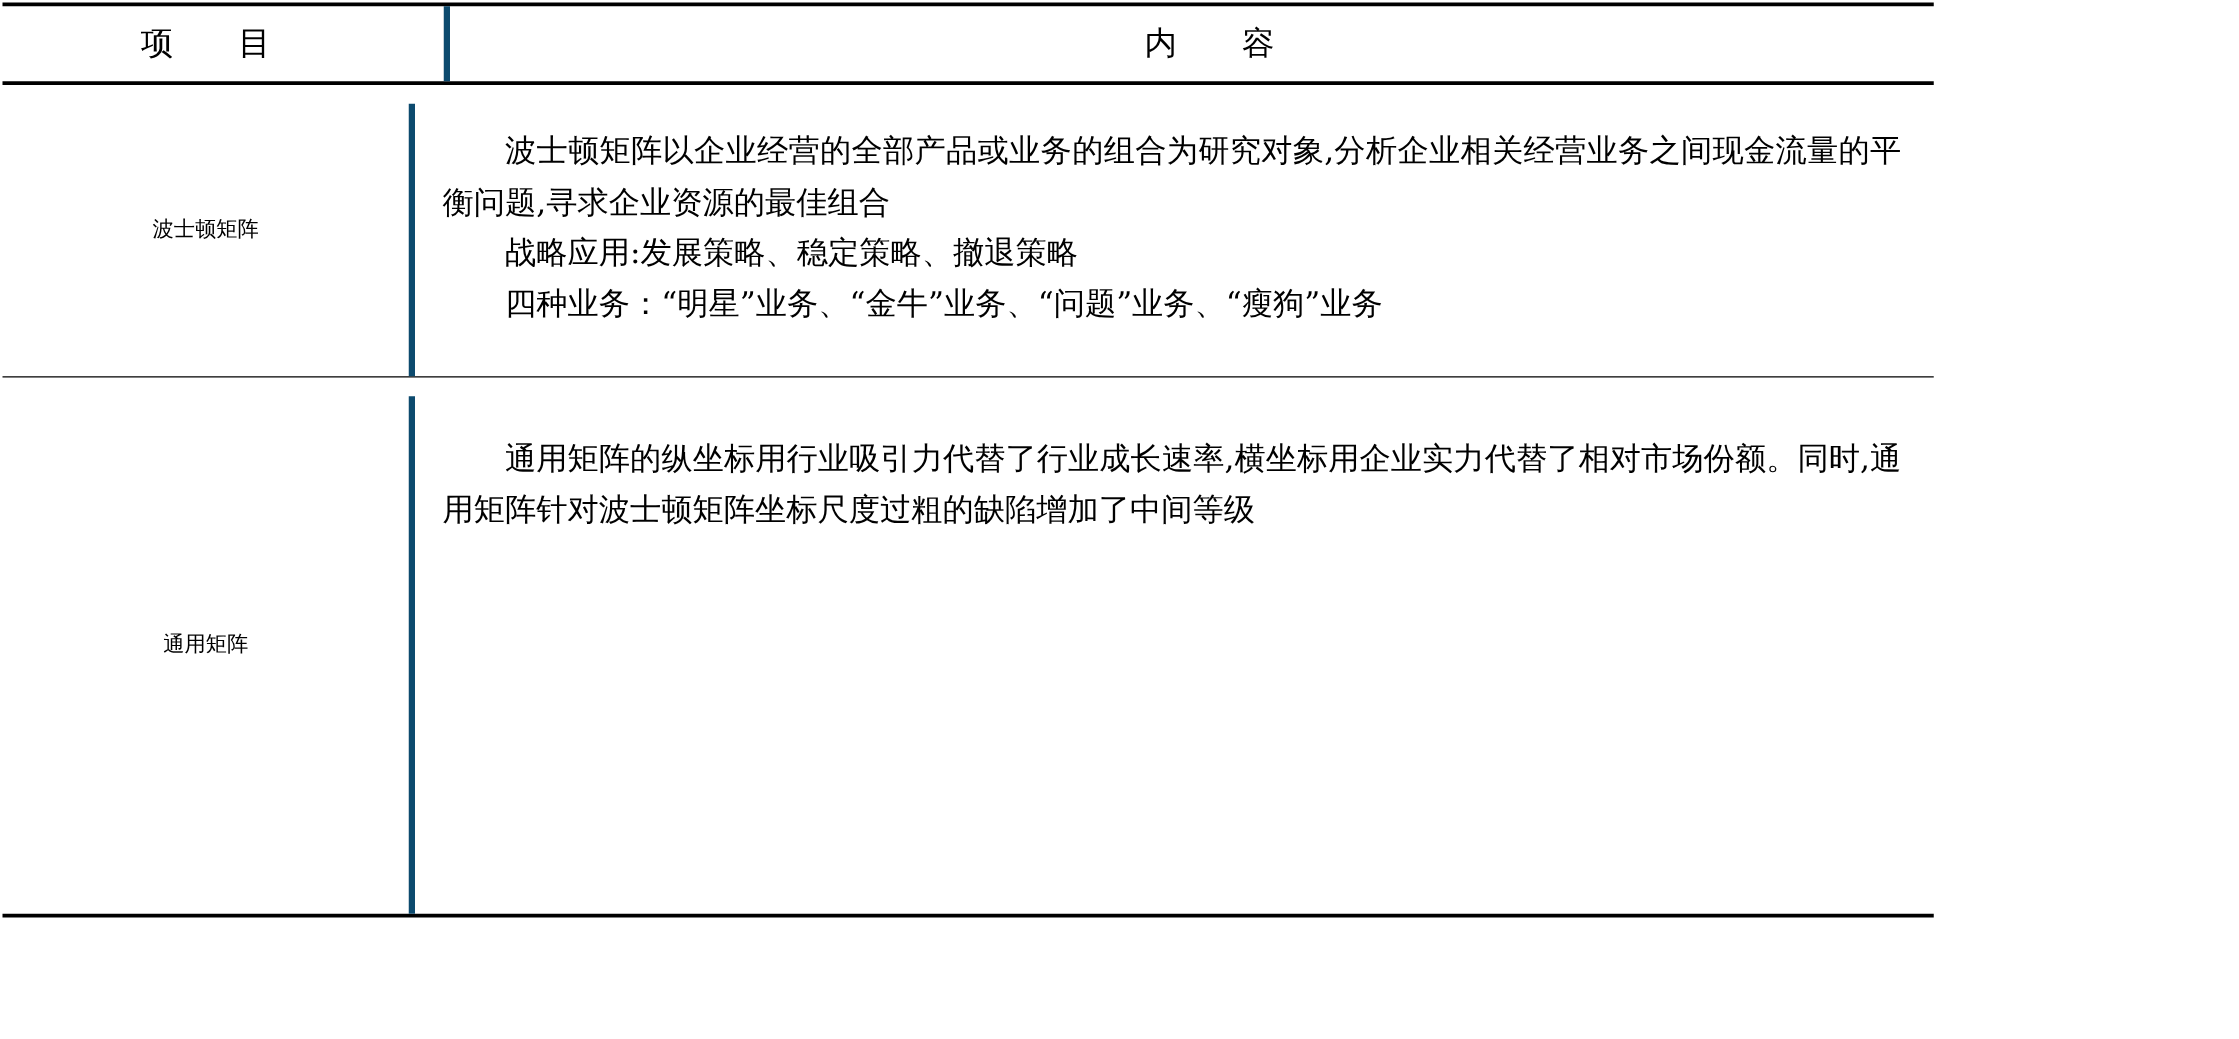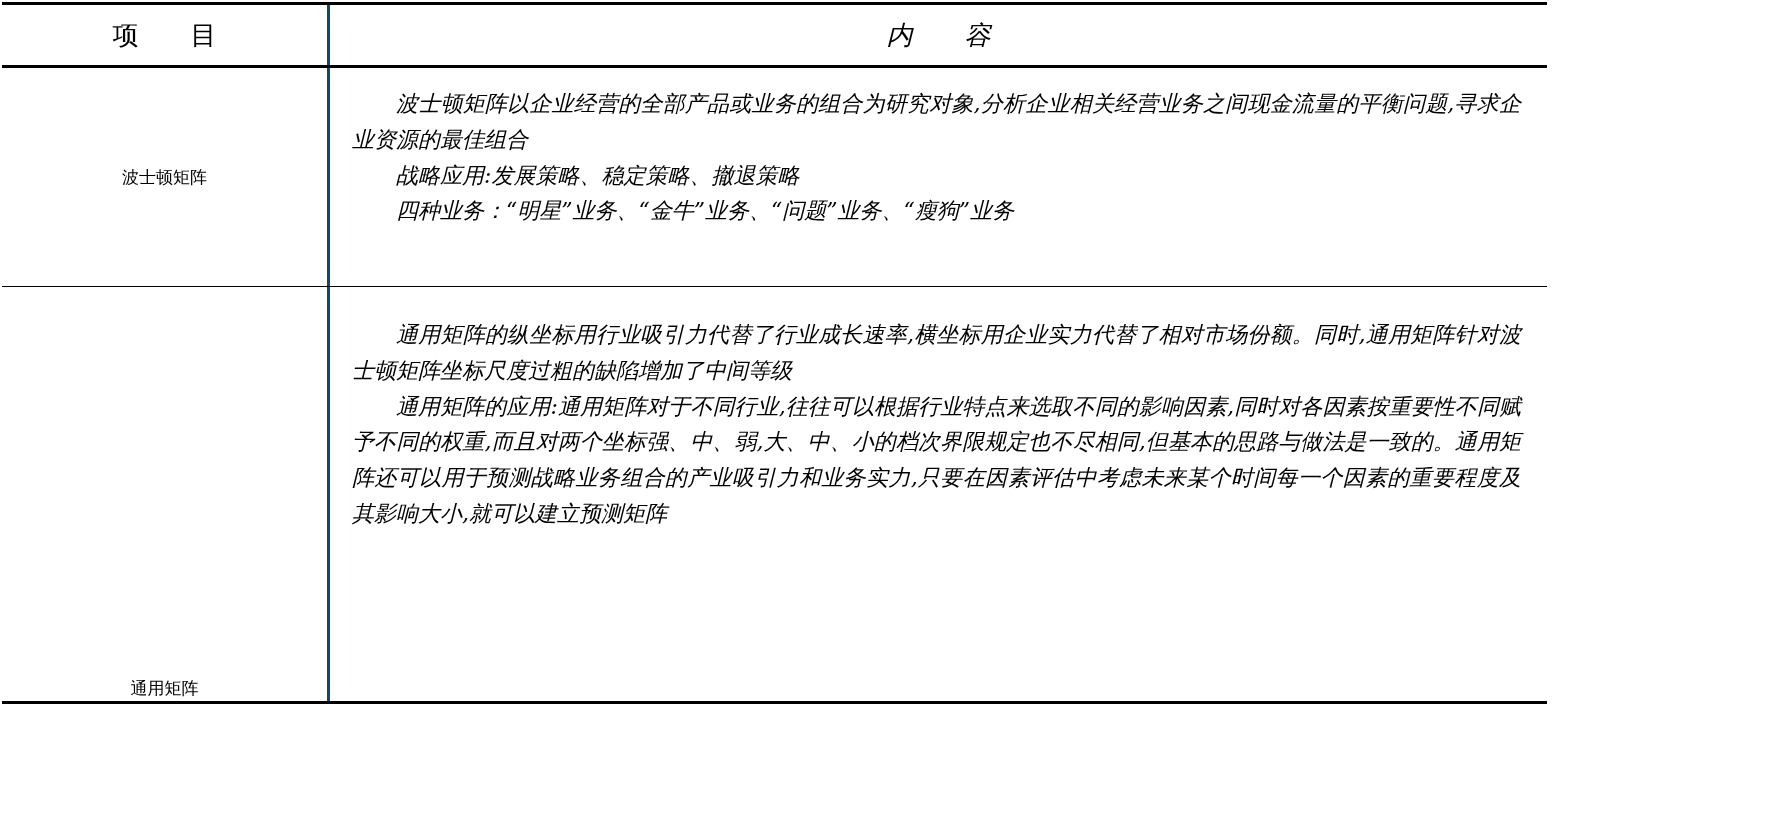--- a/index.html
+++ b/index.html
@@ -36,32 +36,32 @@
   .rule-thin {
     width: 1545px;
     height: 1px;
     background: #000;
     margin: 0 0 0 2px;
   }
   .head-row {
     display: flex;
     width: 1545px;
     margin-left: 2px;
+    gap: 28px;
   }
   .col-left {
     width: 325px;
     box-sizing: border-box;
     flex: 0 0 325px;
   }
   .col-right {
     width: 1220px;
     box-sizing: border-box;
     flex: 0 0 1220px;
-    border-left: 3px solid #0c4a6e;
-    font-style: italic;
+    border-left: 5px solid #0c4a6e;
   }
   .head-cell {
     text-align: center;
     font-size: 26px;
     letter-spacing: 0;
     padding: 12px 0 12px 0;
     line-height: 1.4;
   }
   .body-row {
     display: flex;
@@ -71,24 +71,25 @@
   .label-cell {
     display: flex;
     align-items: center;
     justify-content: center;
     font-size: 17px;
     line-height: 1.5;
   }
   .content-cell {
     padding: 14px 26px 14px 22px;
     box-sizing: border-box;
-    font-size: 22px;
+    font-size: 25px;
     line-height: 1.62;
     text-align: justify;
     text-justify: inter-ideograph;
+    margin-top: 15px;
   }
   .para {
     text-indent: 2em;
     margin: 0;
   }
   .para + .para {
     margin-top: 0;
   }
   .row1 .content-cell {
     padding-top: 18px;
@@ -124,24 +125,23 @@
     <div class="col-right content-cell" style="min-height:218px;">
       <p class="para">波士顿矩阵以企业经营的全部产品或业务的组合为研究对象,分析企业相关经营业务之间现金流量的平衡问题,寻求企业资源的最佳组合</p>
       <p class="para">战略应用:发展策略、稳定策略、撤退策略</p>
       <p class="para">四种业务：“明星”业务、“金牛”业务、“问题”业务、“瘦狗”业务</p>
     </div>
   </div>
 
   <div class="rule-thin"></div>
 
   <div class="body-row row2">
-    <div class="col-left label-cell" style="min-height:414px;align-items:flex-end;">
+    <div class="col-left label-cell" style="min-height:414px;">
       <span>通用矩阵</span>
     </div>
     <div class="col-right content-cell" style="min-height:414px;">
       <p class="para">通用矩阵的纵坐标用行业吸引力代替了行业成长速率,横坐标用企业实力代替了相对市场份额。同时,通用矩阵针对波士顿矩阵坐标尺度过粗的缺陷增加了中间等级</p>
-      <p class="para">通用矩阵的应用:通用矩阵对于不同行业,往往可以根据行业特点来选取不同的影响因素,同时对各因素按重要性不同赋予不同的权重,而且对两个坐标强、中、弱,大、中、小的档次界限规定也不尽相同,但基本的思路与做法是一致的。通用矩阵还可以用于预测战略业务组合的产业吸引力和业务实力,只要在因素评估中考虑未来某个时间每一个因素的重要程度及其影响大小,就可以建立预测矩阵</p>
     </div>
   </div>
 
   <div class="rule-bottom"></div>
 
 </div>
 
 </body></html>

